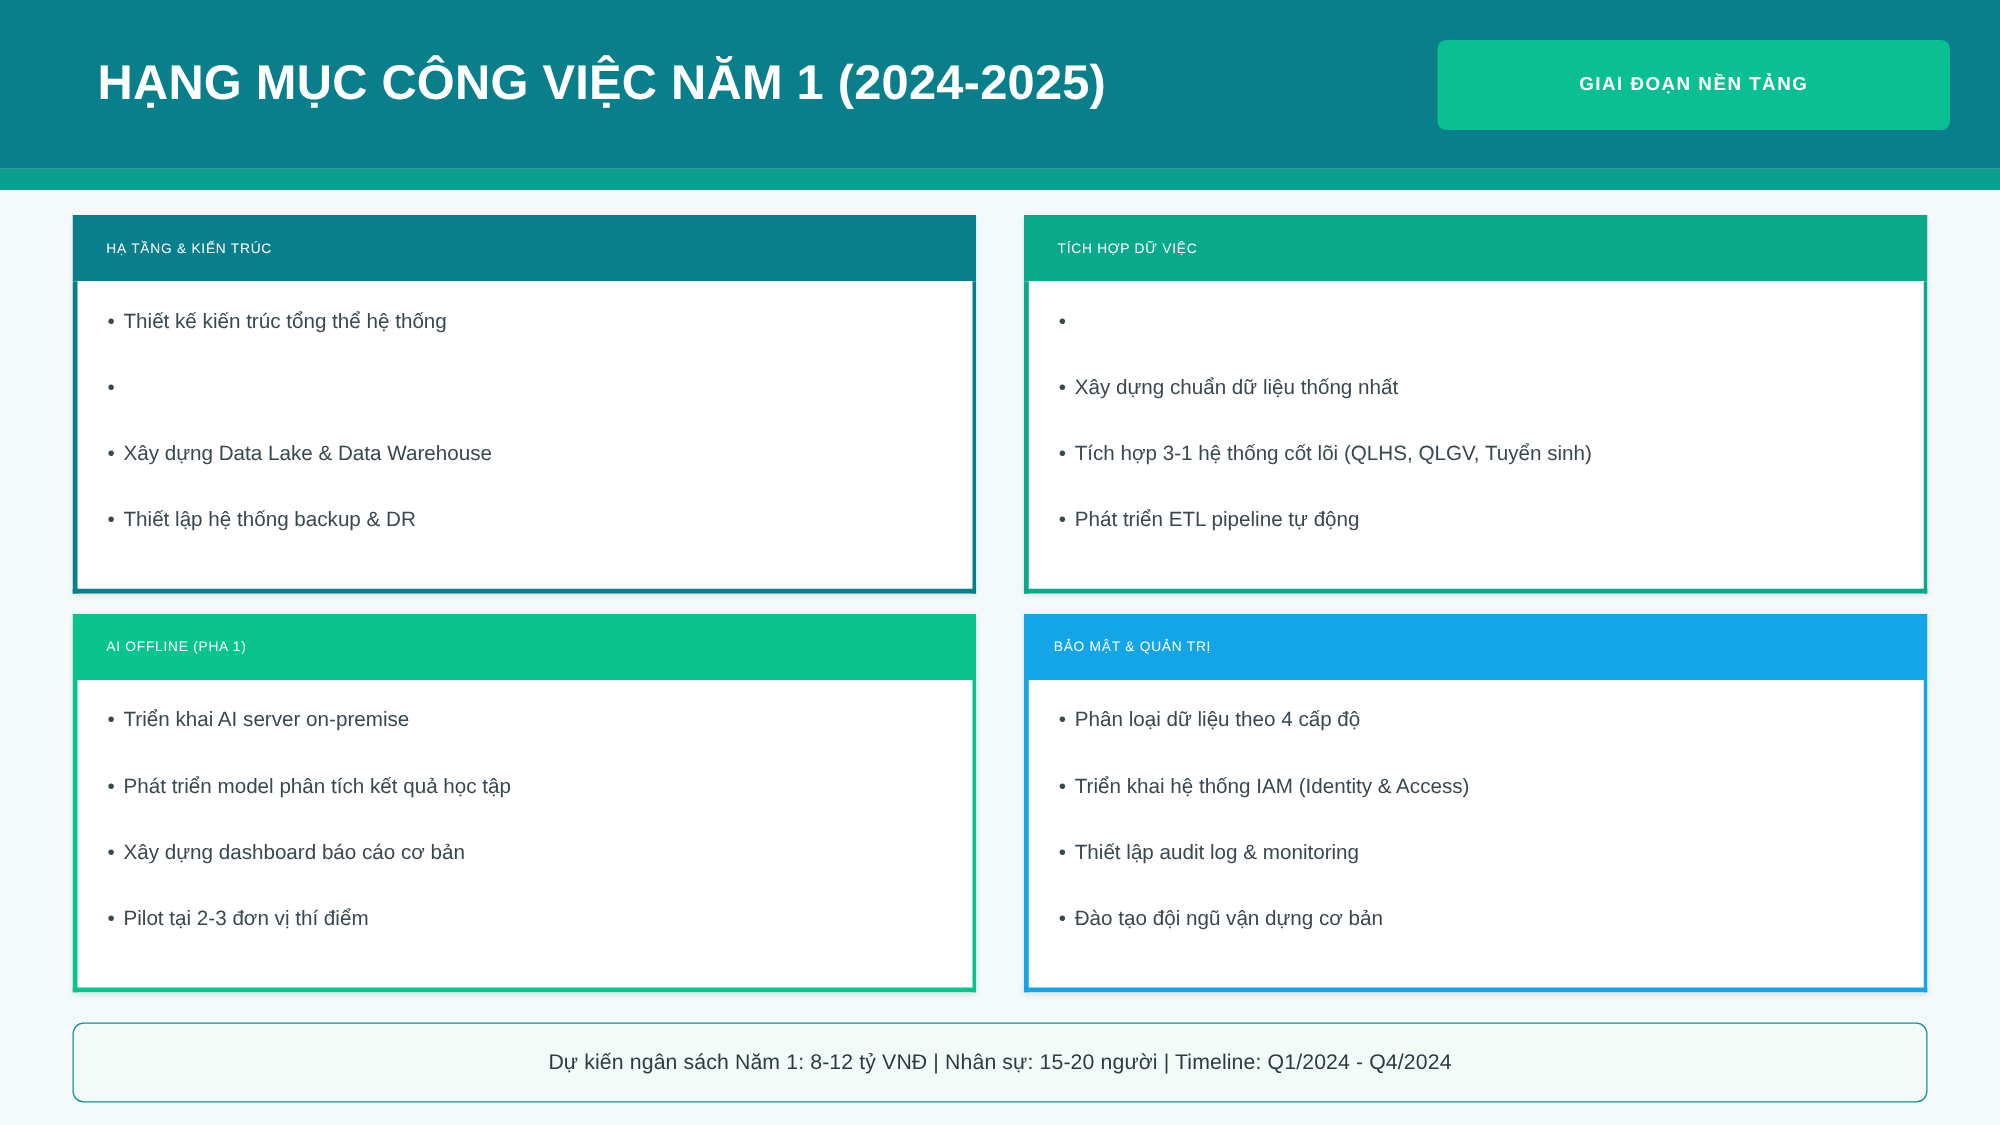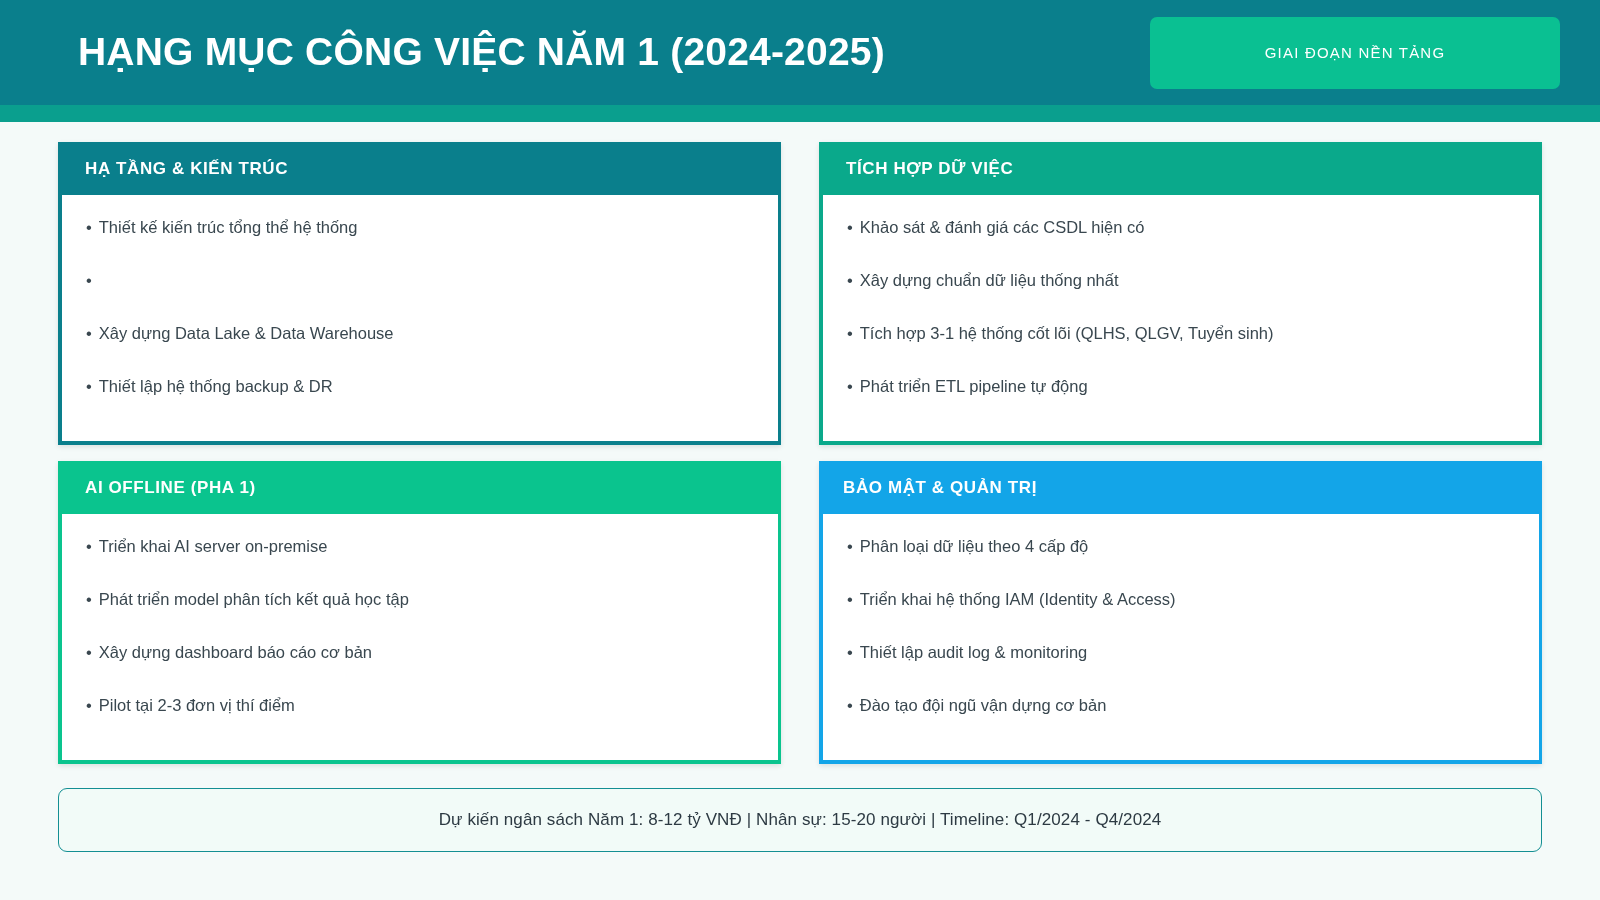--- a/index.html
+++ b/index.html
@@ -22,21 +22,21 @@
     width: 1600px;
     height: 900px;
     background: #f4faf9;
     display: flex;
     flex-direction: column;
   }
 
   
   .header {
     position: relative;
-    height: 105px;
+    height: 135px;
     background: #0a7f8c;
     display: flex;
     align-items: center;
     justify-content: space-between;
     padding: 0 40px 0 78px;
     flex: 0 0 auto;
   }
 
   .header-title {
     color: #ffffff;
@@ -54,21 +54,21 @@
     border-radius: 7px;
     display: flex;
     align-items: center;
     justify-content: center;
     flex: 0 0 auto;
   }
 
   .phase-badge-label {
     color: #ffffff;
     font-size: 15px;
-    font-weight: normal;
+    font-weight: bold;
     letter-spacing: 1.2px;
     white-space: nowrap;
   }
 
   .accent-stripe {
     height: 17px;
     background: #0a9f8e;
     flex: 0 0 auto;
   }
 
@@ -99,22 +99,22 @@
   .card-header {
     height: 53px;
     display: flex;
     align-items: center;
     padding: 0 0 0 27px;
     flex: 0 0 auto;
   }
 
   .card-title {
     color: #ffffff;
-    font-size: 17px;
-    font-weight: bold;
+    font-size: 11px;
+    font-weight: normal;
     letter-spacing: 0.6px;
     white-space: nowrap;
   }
 
   .card-body {
     flex: 1 1 auto;
     background: #ffffff;
     padding: 22px 24px 10px 24px;
     border-style: solid;
     border-width: 0 3px 4px 4px;
@@ -212,21 +212,20 @@
         </div>
       </div>
 
       <div class="card card-data">
         <div class="card-header">
           <span class="card-title">TÍCH HỢP DỮ VIỆC</span>
         </div>
         <div class="card-body">
           <div class="bullet">
             <span class="bullet-dot">•</span>
-            <span class="bullet-text">Khảo sát &amp; đánh giá các CSDL hiện có</span>
           </div>
           <div class="bullet">
             <span class="bullet-dot">•</span>
             <span class="bullet-text">Xây dựng chuẩn dữ liệu thống nhất</span>
           </div>
           <div class="bullet">
             <span class="bullet-dot">•</span>
             <span class="bullet-text">Tích hợp 3-1 hệ thống cốt lõi (QLHS, QLGV, Tuyển sinh)</span>
           </div>
           <div class="bullet">

